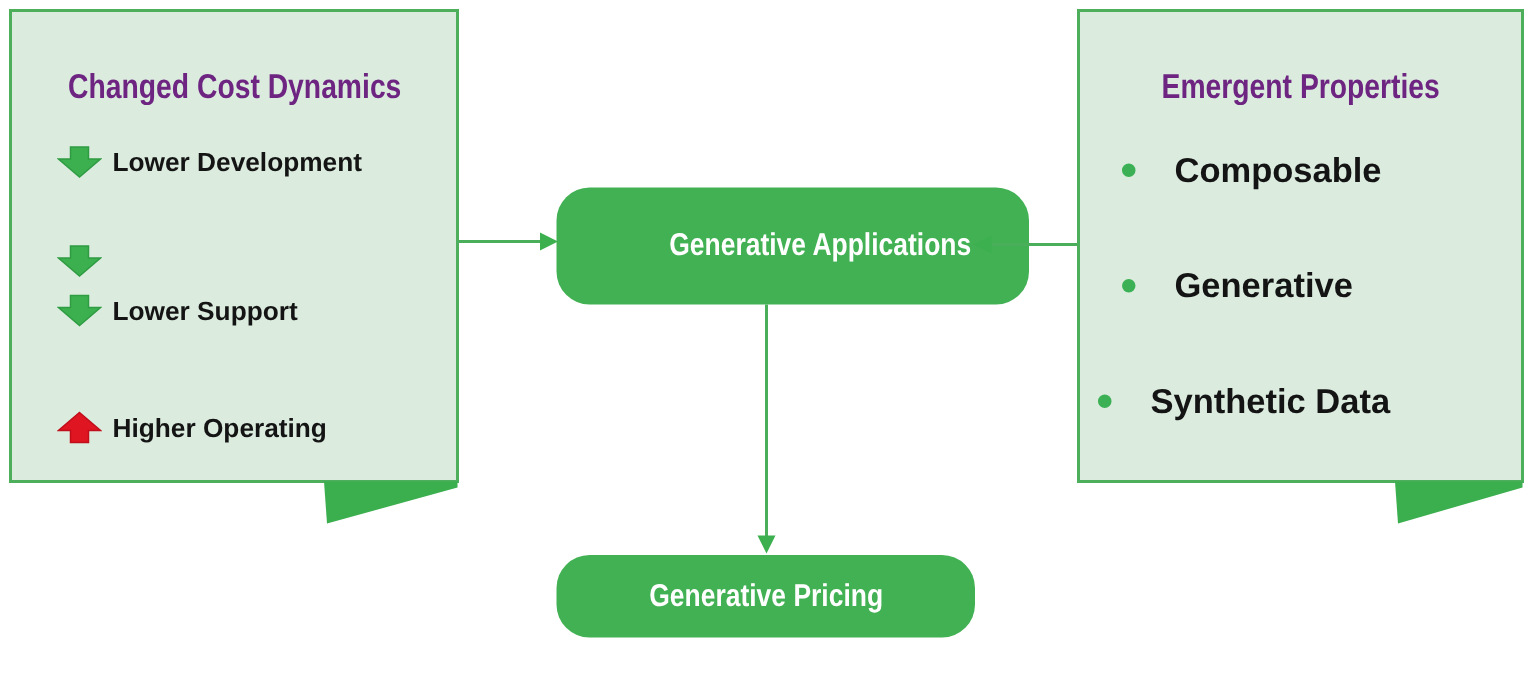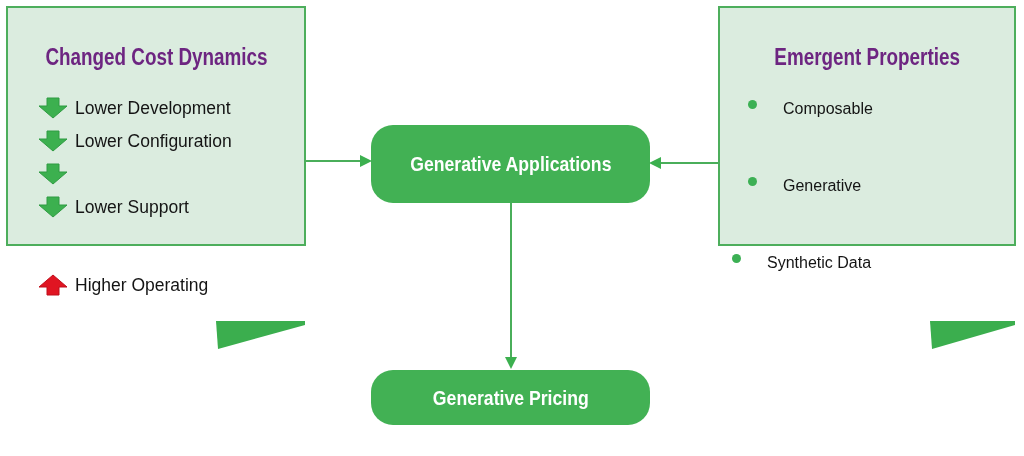--- a/index.html
+++ b/index.html
@@ -1,66 +1,60 @@
 <!DOCTYPE html>
 <html><head>
 <meta charset="utf-8">
 <style>
   html,body{margin:0;padding:0;background:#ffffff;}
   .canvas{
     position:relative;width:1024px;height:456px;background:#ffffff;overflow:hidden;
     font-family:"Liberation Sans", sans-serif;color:#111;
   }
   .panel{
-    position:absolute;top:6px;height:240px;background:#dbecdf;
+    position:absolute;top:6px;height:316px;background:#dbecdf;
     border:2px solid #4dae5c;box-sizing:border-box;
   }
   .panel-left{left:6px;width:300px;}
   .panel-right{left:718px;width:298px;}
   .panel-title{
     width:100%;text-align:center;font-weight:bold;font-size:23px;color:#6d2581;
     margin-top:36px;letter-spacing:0px;
   }
   .panel-title .condense{display:inline-block;transform:scaleX(0.82);transform-origin:center;white-space:nowrap;}
-  .itemlist{position:absolute;left:0;top:0;width:100%;height:100%;}
+  .itemlist{position:absolute;left:0;top:0;width:100%;height:100%;font-weight:bold;}
   .item{position:absolute;display:flex;align-items:center;font-size:17.5px;color:#141414;}
   .item .arrow-ic{width:30px;height:22px;margin-right:7px;flex:0 0 auto;}
-  .bullet-item{position:absolute;display:flex;align-items:flex-start;font-size:16px;color:#141414;}
+  .bullet-item{position:absolute;display:flex;align-items:center;font-size:23px;color:#141414;}
   .dot{width:9px;height:9px;border-radius:50%;background:#3cb054;margin-right:26px;flex:0 0 auto;}
   .node{
     position:absolute;left:371px;width:279px;background:#42b154;border-radius:22px;
     display:flex;align-items:center;justify-content:center;color:#ffffff;
     font-weight:bold;font-size:21px;
   }
   .node .condense{display:inline-block;transform:scaleX(0.84);transform-origin:center;white-space:nowrap;}
-  .node-center{top:125px;height:78px;}
+  .node-center{top:125px;height:78px;padding-left:36px;}
   .node-bottom{top:370px;height:55px;}
   .overlay{position:absolute;left:0;top:0;width:1024px;height:456px;pointer-events:none;}
 </style>
 </head>
 <body>
 
 <div class="canvas">
 
   <div class="panel panel-left">
     <div class="panel-title">
       <span class="condense">Changed Cost Dynamics</span>
     </div>
     <div class="itemlist">
       <div class="item" style="left:30px;top:89px;">
         <svg class="arrow-ic" viewBox="0 0 30 22">
             <polygon points="9,1 21,1 21,9 29,9 15,21 1,9 9,9" fill="#3cb04f" stroke="#2f9b42" stroke-width="1"></polygon>
           </svg>
         <span>Lower Development</span>
-      </div>
-      <div class="item" style="left:30px;top:122px;">
-        <svg class="arrow-ic" viewBox="0 0 30 22">
-            <polygon points="9,1 21,1 21,9 29,9 15,21 1,9 9,9" fill="#3cb04f" stroke="#2f9b42" stroke-width="1"></polygon>
-          </svg>
-        <span>Lower Configuration</span>
       </div>
       <div class="item" style="left:30px;top:155px;">
         <svg class="arrow-ic" viewBox="0 0 30 22">
             <polygon points="9,1 21,1 21,9 29,9 15,21 1,9 9,9" fill="#3cb04f" stroke="#2f9b42" stroke-width="1"></polygon>
           </svg>
       </div>
       <div class="item" style="left:30px;top:188px;">
         <svg class="arrow-ic" viewBox="0 0 30 22">
             <polygon points="9,1 21,1 21,9 29,9 15,21 1,9 9,9" fill="#3cb04f" stroke="#2f9b42" stroke-width="1"></polygon>
           </svg>

